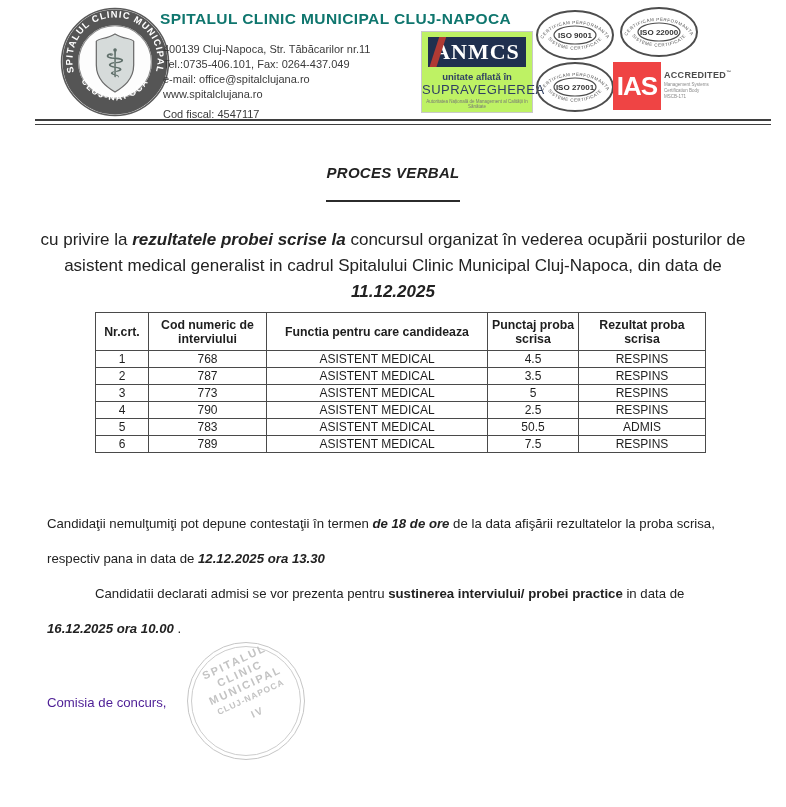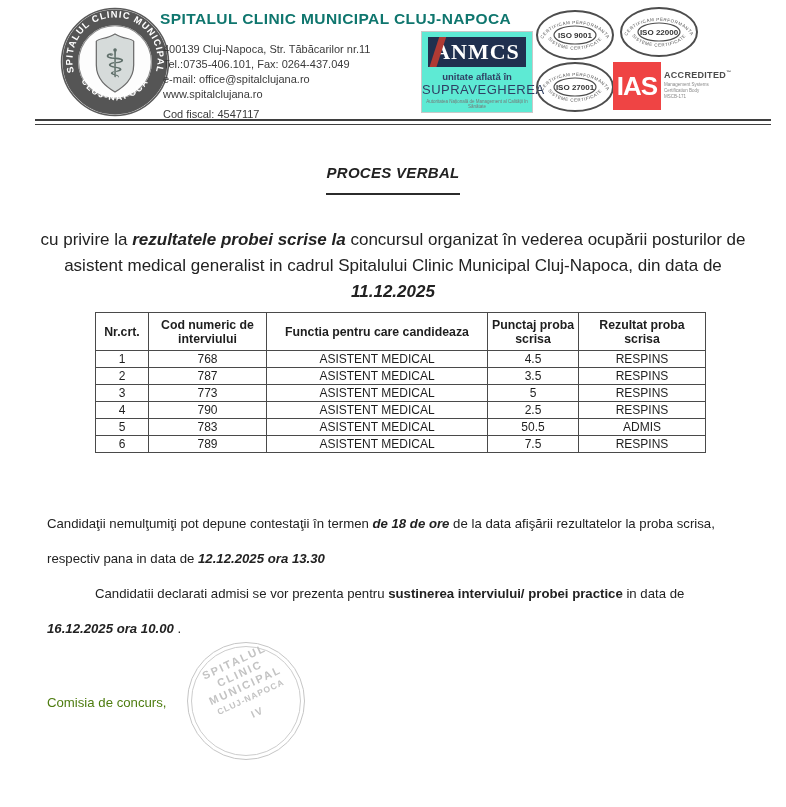--- a/index.html
+++ b/index.html
@@ -8,21 +8,21 @@
   .page { position:relative; width:786px; height:807px; background:#fff; overflow:hidden; }
 
   
   .logo { position:absolute; left:60px; top:6px; width:110px; height:112px; }
   .hospital-name { position:absolute; left:160px; top:10px; width:470px;
     font-size:15.5px; font-weight:bold; letter-spacing:.4px; color:#0f766e; }
   .contact { position:absolute; left:163px; top:42px; font-size:11px; line-height:15px; color:#3a3a3a; }
   .contact .fiscal { margin-top:5px; }
 
   .anmcs { position:absolute; left:421px; top:31px; width:112px; height:82px;
-    border:1px solid #c9c9c9; background:#5eead4; text-align:center; }
+    border:1px solid #c9c9c9; background:#bef264; text-align:center; }
   .anmcs-banner { position:relative; margin:5px 6px 0 6px; height:30px; background:#20304f;
     color:#fff; font-family:"Liberation Serif", serif; font-size:22px; font-weight:bold;
     letter-spacing:1px; line-height:30px; overflow:hidden; }
   .anmcs-banner .red-slash { position:absolute; left:6px; top:-4px; width:7px; height:40px;
     background:#b03a34; transform:skewX(-18deg); }
   .anmcs-sub1 { margin-top:4px; font-size:9.5px; font-weight:bold; color:#2f3f63; }
   .anmcs-sub2 { font-size:13px; letter-spacing:.5px; color:#2f3f63; }
   .anmcs-fine { margin-top:2px; font-size:4.5px; color:#777; }
 
   .oval-badge { position:absolute; }
@@ -33,21 +33,21 @@
   .ias-accredited { font-size:9px; font-weight:bold; color:#4c4c4c; letter-spacing:.3px; }
   .ias-tm { font-size:5px; vertical-align:super; }
   .ias-small { font-size:4.5px; color:#8a8a8a; line-height:6px; margin-top:2px; }
 
   .double-rule { position:absolute; left:35px; top:119px; width:736px; height:6px;
     border-top:2.5px solid #3f3f3f; border-bottom:1.5px solid #3f3f3f; }
 
   
   .doc-title-wrap { position:absolute; left:0; top:164px; width:786px; text-align:center; }
   .doc-title { font-size:15px; font-weight:bold; font-style:italic; letter-spacing:.3px;
-    border-bottom:2px solid #2b2b2b; padding-bottom:12px; color:#222; }
+    border-bottom:2px solid #2b2b2b; padding-bottom:19px; color:#222; }
 
   .intro { position:absolute; left:40px; top:227px; width:706px; text-align:center;
     font-size:17px; line-height:26px; color:#222; }
   .bi { font-weight:bold; font-style:italic; }
   .b { font-weight:bold; }
 
   table.results { position:absolute; left:95px; top:312px; border-collapse:collapse;
     font-size:12px; color:#1e1e1e; table-layout:fixed; }
   table.results th, table.results td { border:1px solid #4a4a4a; text-align:center; }
   table.results th { font-size:12.3px; font-weight:bold; padding:2px 3px; height:38px; }
@@ -61,21 +61,21 @@
   .stamp { position:absolute; left:187px; top:642px; width:118px; height:118px;
     border-radius:50%; border:1.5px solid #c6c6c6; z-index:1; }
   .stamp .inner-ring { position:absolute; left:3px; top:3px; right:3px; bottom:3px;
     border-radius:50%; border:1px solid #cdcdcd; }
   .stamp .stamp-text { position:absolute; left:0; top:10px; width:100%; text-align:center;
     transform:rotate(-25deg); color:#c3c3c3; font-weight:bold; letter-spacing:2px; line-height:13px; }
   .stamp .s1 { font-size:11px; }
   .stamp .s2 { font-size:8.5px; letter-spacing:1px; }
   .stamp .s3 { font-size:10px; margin-top:3px; }
 
-  .footer-line { position:absolute; left:47px; font-size:13.2px; color:#4d7c0f; z-index:2;text-align:center; }
+  .footer-line { position:absolute; left:47px; font-size:13.2px; color:#4c1d95; z-index:2;text-align:center; }
   .commission { top:695px; }
   .posted { top:728px; }
 
   svg text { font-family:"Liberation Sans", sans-serif; }
 </style>
 </head>
 <body>
 
 <div class="page">
 

